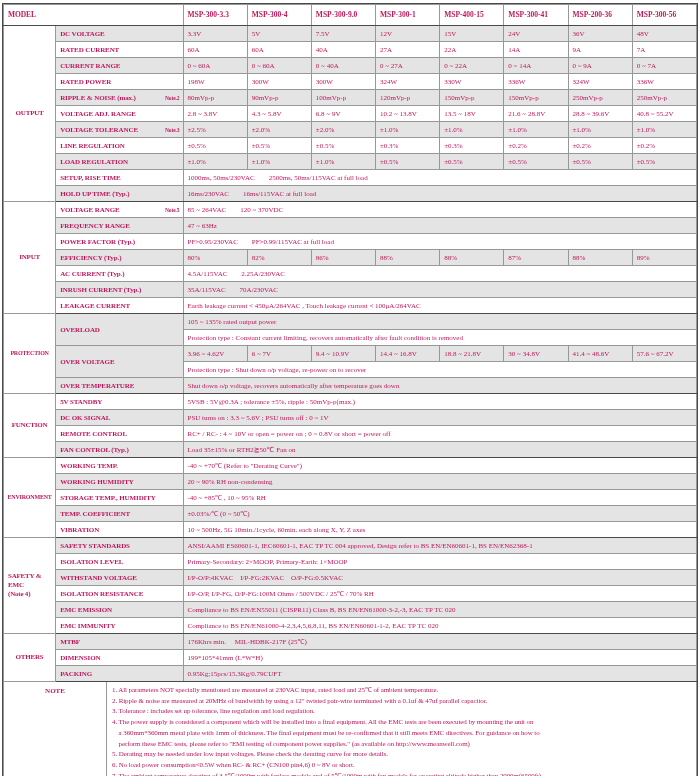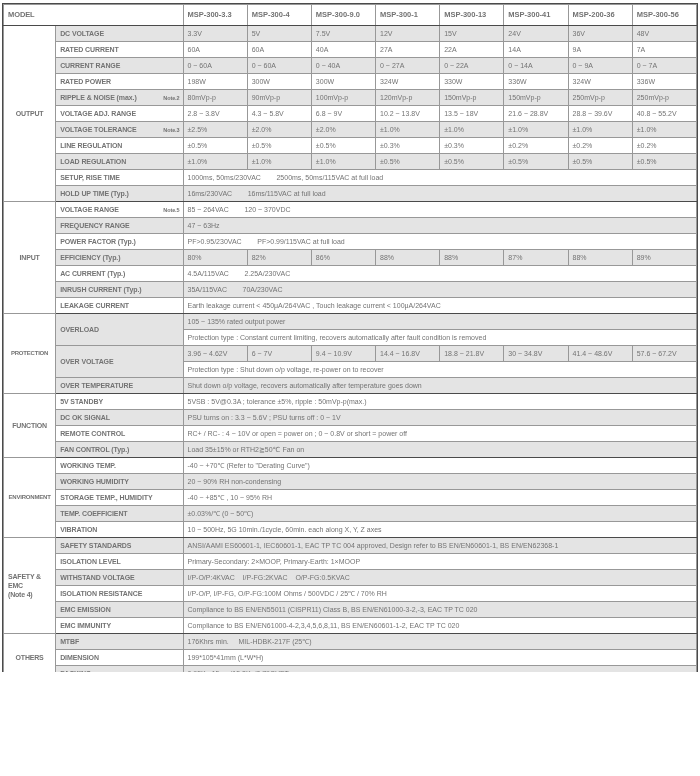--- a/index.html
+++ b/index.html
@@ -1,17 +1,17 @@
 <!DOCTYPE html>
 <html><head>
 <meta charset="utf-8">
 <style>
   html,body{margin:0;padding:0;background:#fff;}
-  .sheet{position:relative;width:700px;height:672px;background:#fff;
-    font-family:Liberation Sans, sans-serif;color:#737373;overflow:hidden;}
+  .sheet{position:relative;width:700px;height:776px;background:#fff;
+    font-family:Liberation Serif, serif;color:#be185d;overflow:hidden;}
   table.spec{position:absolute;left:3px;top:4px;width:694px;height:769px;
     border-collapse:collapse;table-layout:fixed;box-shadow:0 0 0 1px #4a4a4a;}
   td{border:1px solid #989898;font-size:7px;line-height:8px;padding:0 2px 0 4px;
      white-space:nowrap;overflow:hidden;height:15px;vertical-align:middle;}
   tr.shade{background:#e4e4e4;}
   tr.sec-end > td{border-bottom-color:#4a4a4a;}
   tr.hdr{height:21px;}
   tr.hdr td{font-weight:bold;font-size:7.5px;}
   td.cat{background:#fff;font-weight:bold;text-align:center;padding:0 1px;font-size:7px;letter-spacing:-0.2px;}
   td.cat-sm{font-size:6px;}
@@ -45,21 +45,21 @@
         <col style="width:64px">
         <col style="width:64px">
     </colgroup>
     <tbody id="spec-body">
         <tr class="hdr sec-end">
           <td class="lbl" colspan="2">MODEL</td>
           <td>MSP-300-3.3</td>
           <td>MSP-300-4</td>
           <td>MSP-300-9.0</td>
           <td>MSP-300-1</td>
-          <td>MSP-300-13</td>
+          <td>MSP-400-15</td>
           <td>MSP-300-41</td>
           <td>MSP-200-36</td>
           <td>MSP-300-56</td>
         </tr>
         <tr class="shade">
           <td class="cat" rowspan="11">
             <div>OUTPUT</div>
           </td>
           <td class="lbl" rowspan="1"><span>DC VOLTAGE</span></td>
           <td class="val">3.3V</td>

